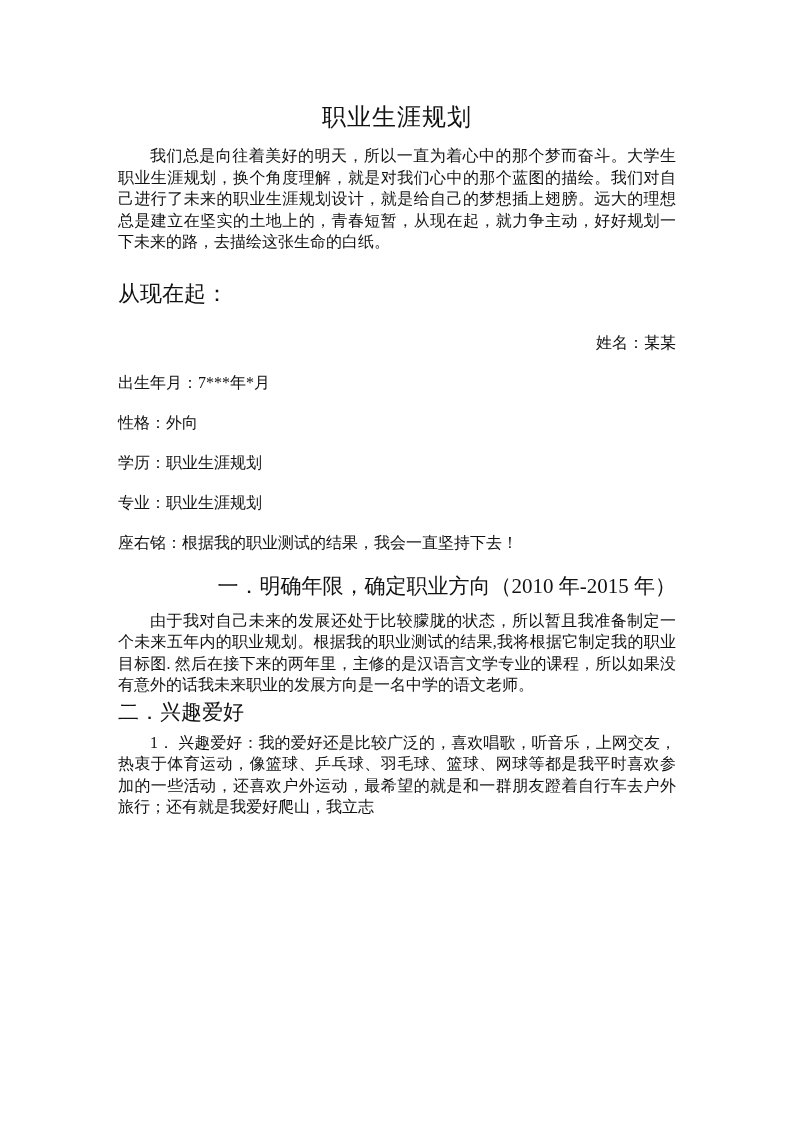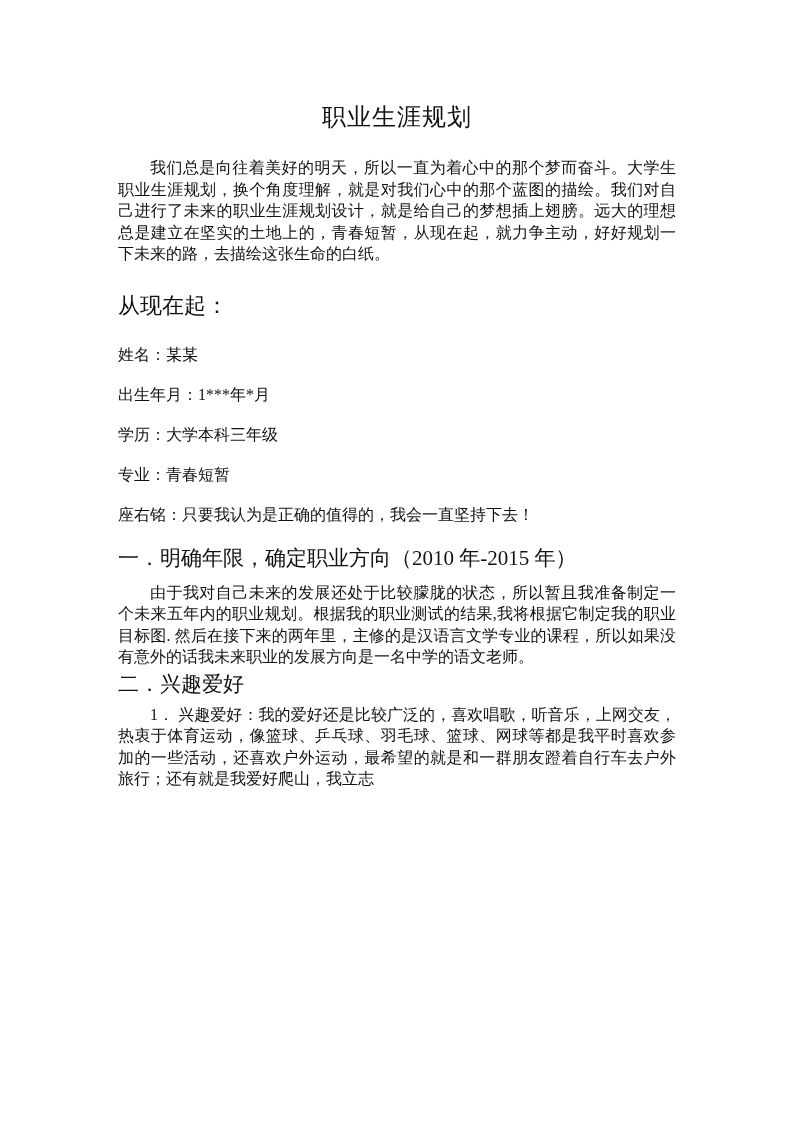--- a/index.html
+++ b/index.html
@@ -40,58 +40,59 @@
     margin: 25px 0 0 0;
     font-size: 22px;
     line-height: 32px;
     font-weight: normal;
   }
   .h-section {
     font-size: 21px;
     line-height: 28px;
     font-weight: normal;
   }
-  .h-sec1 { margin: 17px 0 0 0; }
+  .h-sec1 { margin: 17px 0 0 0; text-align: right; }
   .h-sec2 { margin: 2px 0 0 0; }
   .body-para {
     margin: 0;
     font-size: 16px;
     line-height: 21.5px;
     text-align: justify;
     text-indent: 2em;
   }
-  .preface-para { margin-top: 23px; }
+  .preface-para { margin-top: 11px; }
   .sec1-para1   { margin-top: 10px; }
   .sec1-para2   { margin-top: 0; }
   .sec2-para1   { margin-top: 6px; }
   .field {
     margin: 0 0 18px 0;
     font-size: 16px;
     line-height: 22px;
   }
-  .field-first { margin-top: 22px; }
+  .field-first { margin-top: 22px; text-align: right; }
 </style>
 </head>
 <body>
 
 <div class="page">
   <div class="content">
 
     <h1 class="doc-title">职业生涯规划</h1>
 
 
     <p class="body-para preface-para">我们总是向往着美好的明天，所以一直为着心中的那个梦而奋斗。大学生职业生涯规划，换个角度理解，就是对我们心中的那个蓝图的描绘。我们对自己进行了未来的职业生涯规划设计，就是给自己的梦想插上翅膀。远大的理想总是建立在坚实的土地上的，青春短暂，从现在起，就力争主动，好好规划一下未来的路，去描绘这张生命的白纸。</p>
 
     <h2 class="h-profile">从现在起：</h2>
 
     <p class="field field-first">姓名：某某</p>
-    <p class="field">出生年月：1***年*月</p>
-    <p class="field">学历：大学本科三年级</p>
-    <p class="field">专业：青春短暂</p>
-    <p class="field">座右铭：只要我认为是正确的值得的，我会一直坚持下去！</p>
+    <p class="field">出生年月：7***年*月</p>
+    <p class="field">性格：外向</p>
+    <p class="field">学历：职业生涯规划</p>
+    <p class="field">专业：职业生涯规划</p>
+    <p class="field">座右铭：根据我的职业测试的结果，我会一直坚持下去！</p>
 
     <h3 class="h-section h-sec1">一．明确年限，确定职业方向（2010 年-2015 年）</h3>
 
     <p class="body-para sec1-para1">由于我对自己未来的发展还处于比较朦胧的状态，所以暂且我准备制定一个未来五年内的职业规划。根据我的职业测试的结果,我将根据它制定我的职业目标图. 然后在接下来的两年里，主修的是汉语言文学专业的课程，所以如果没有意外的话我未来职业的发展方向是一名中学的语文老师。</p>
 
 
     <h3 class="h-section h-sec2">二．兴趣爱好</h3>
 
     <p class="body-para sec2-para1">1． 兴趣爱好：我的爱好还是比较广泛的，喜欢唱歌，听音乐，上网交友，热衷于体育运动，像篮球、乒乓球、羽毛球、篮球、网球等都是我平时喜欢参加的一些活动，还喜欢户外运动，最希望的就是和一群朋友蹬着自行车去户外旅行；还有就是我爱好爬山，我立志</p>
 

